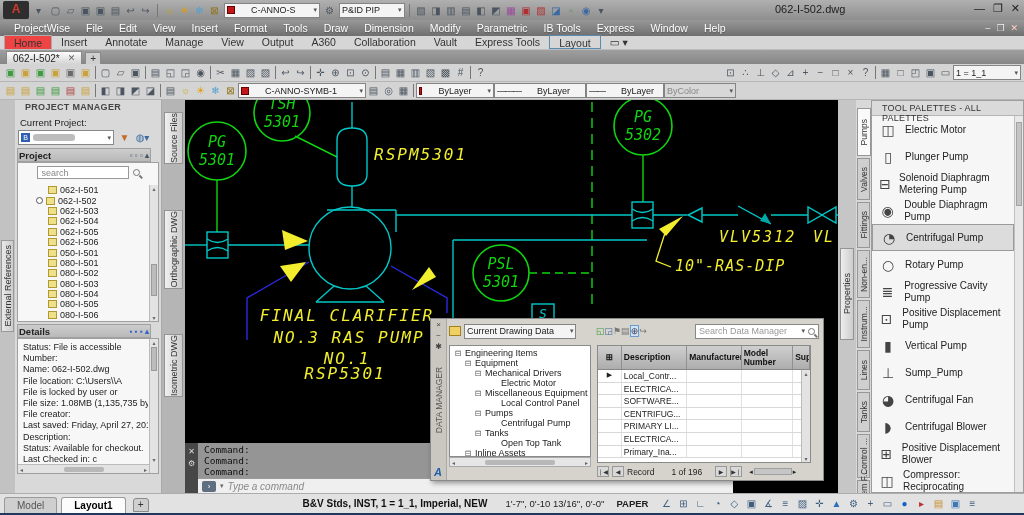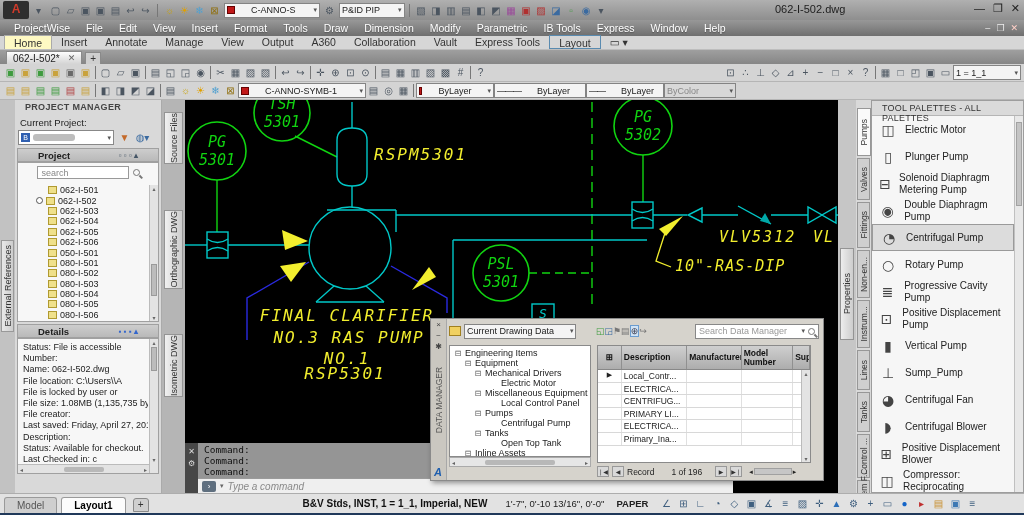--- a/index.html
+++ b/index.html
@@ -24,21 +24,21 @@
 
   #menubar { position:absolute; left:0; top:20px; width:1024px; height:16px;
     background:linear-gradient(#989898,#6f6f6f); display:flex; align-items:center; padding:0 6px; }
   #menubar .mi { color:#fff; font-size:10.5px; padding:0 8px; text-shadow:0 1px 1px rgba(0,0,0,.3); }
   #mwinctl { margin-left:auto; display:flex; gap:6px; font-size:9px; color:#eee; }
   #mwinctl .x { color:#ffd0c8; }
 
   #ribbonrow { position:absolute; left:0; top:36px; width:1024px; height:14px;
     background:#d6d6d6; display:flex; align-items:flex-end; padding:0 4px; border-bottom:1px solid #bdbdbd; }
   .rtab { font-size:10.5px; color:#333; padding:0 9px; height:14px; line-height:14px; }
-  .rtab.active { background:#fef9c3; border:1px solid #aaa; border-bottom:none; }
+  .rtab.active { background:#ef4444; border:1px solid #aaa; border-bottom:none; }
   .rtab.boxed { border:1px solid #5a8bb0; }
 
   #doctabs { position:absolute; left:0; top:50px; width:1024px; height:14px;
     background:linear-gradient(#9f9f9f,#868686); display:flex; align-items:flex-end; padding:0 0 0 6px; }
   .dtab { background:linear-gradient(#fdfdfd,#d4d4d4); border:1px solid #8a8a8a; border-bottom:none;
     font-size:10px; color:#222; padding:0 6px; height:13px; line-height:13px; display:flex; gap:8px; }
   .dtab .x { color:#666; font-size:9px; }
   .plus { width:16px; height:12px; background:#cfcfcf; border:1px solid #8a8a8a; border-bottom:none;
     font-size:10px; line-height:11px; text-align:center; color:#333; margin-left:3px; }
 
@@ -58,22 +58,22 @@
 
   #pm { position:absolute; left:15px; top:0; width:147px; height:393px; background:#d9d9d9; z-index:2;
     border-right:1px solid #aaa; }
   #pmtitle { height:14px; font-size:9px; font-weight:bold; color:#444; padding:2px 0 0 10px; letter-spacing:.3px; }
   #cplabel { font-size:9.5px; color:#222; padding:3px 0 1px 5px; }
   #cprow { display:flex; align-items:center; gap:3px; padding:0 3px; height:17px; }
   #cpcombo { flex:0 0 96px; height:15px; background:#fff; border:1px solid #888; display:flex; align-items:center; gap:3px; padding:0 2px; }
   .bchip { width:9px; height:9px; background:#2f5fb0; color:#fff; font-size:7px; line-height:9px; text-align:center; }
   .blur { display:inline-block; width:42px; height:7px; background:#bdbdbd; border-radius:3px; }
   .pmic { width:15px; height:14px; font-size:10px; text-align:center; line-height:14px; }
-  .sechdr { height:14px; background:linear-gradient(#cdcdcd,#b9b9b9); border:1px solid #a0a0a0; margin:2px 2px 0 2px;
-    display:flex; align-items:center; font-size:9.5px; font-weight:bold; color:#222; padding:0 20px; }
+  .sechdr { height:14px; background:linear-gradient(#cdcdcd,#b9b9b9); border:1px solid #a0a0a0; margin:2px 10px 0 2px;
+    display:flex; align-items:center; font-size:9.5px; font-weight:bold; color:#222; padding:0 1px; }
   .sechdr .icons { margin-left:auto; display:flex; gap:2px; font-size:8px; color:#456; }
   .whitebox { background:#f7f7f7; border:1px solid #a0a0a0; margin:0 2px; position:relative; overflow:hidden; }
   #projbox { height:160px; }
   #searchrow { display:flex; align-items:center; justify-content:center; gap:4px; padding:3px 0; }
   #searchbox { width:92px; height:13px; background:#fff; border:1px solid #999; font-size:9px; color:#888;
     padding:0 4px; line-height:12px; }
   .mag { width:7px; height:7px; border:1.5px solid #777; border-radius:50%; position:relative; }
   .mag:after { content:""; position:absolute; width:4px; height:1.5px; background:#777; transform:rotate(45deg); left:5px; top:6px; }
   #pmtree { position:absolute; left:0; top:22px; right:10px; bottom:0; overflow:hidden; }
   .pmrow { display:flex; align-items:center; height:10.4px; padding-left:30px; gap:3px; font-size:9px; color:#222; }
@@ -882,20 +882,27 @@
             </div>
 
             <div class="dmrow">
               <span class="c c0" style="text-align:center;font-size:7px"></span>
               <span class="c c1">ELECTRICA...</span>
               <span class="c c2"></span>
               <span class="c c3"></span>
               <span class="c c4"></span>
             </div>
 
+            <div class="dmrow">
+              <span class="c c0" style="text-align:center;font-size:7px"></span>
+              <span class="c c1">SOFTWARE...</span>
+              <span class="c c2"></span>
+              <span class="c c3"></span>
+              <span class="c c4"></span>
+            </div>
 
             <div class="dmrow">
               <span class="c c0" style="text-align:center;font-size:7px"></span>
               <span class="c c1">CENTRIFUG...</span>
               <span class="c c2"></span>
               <span class="c c3"></span>
               <span class="c c4"></span>
             </div>
 
             <div class="dmrow">

